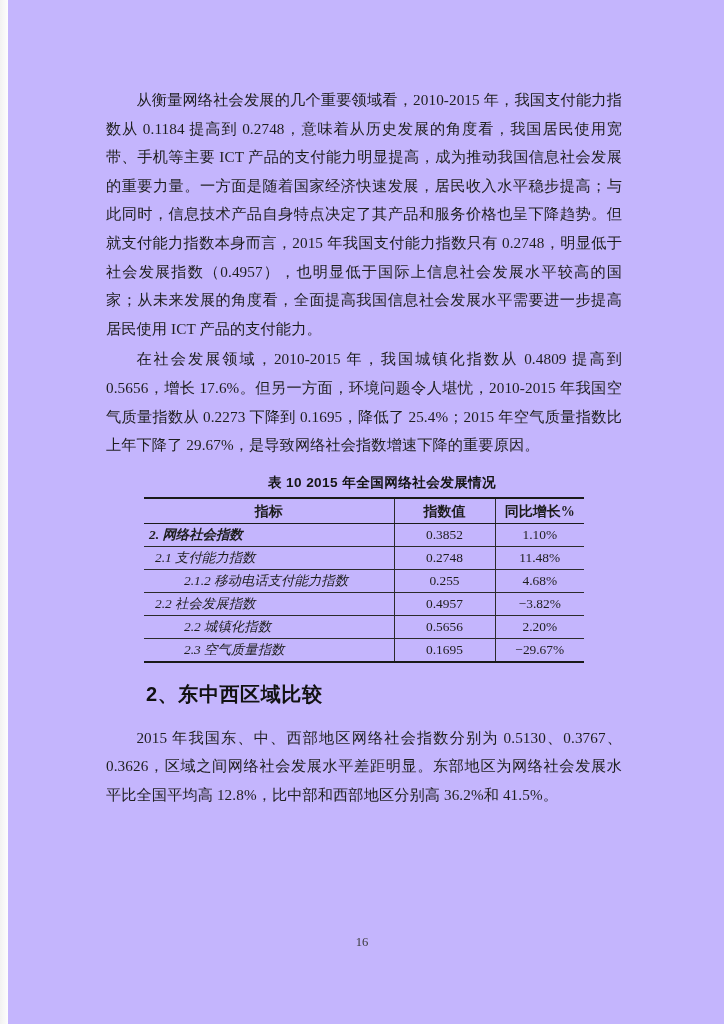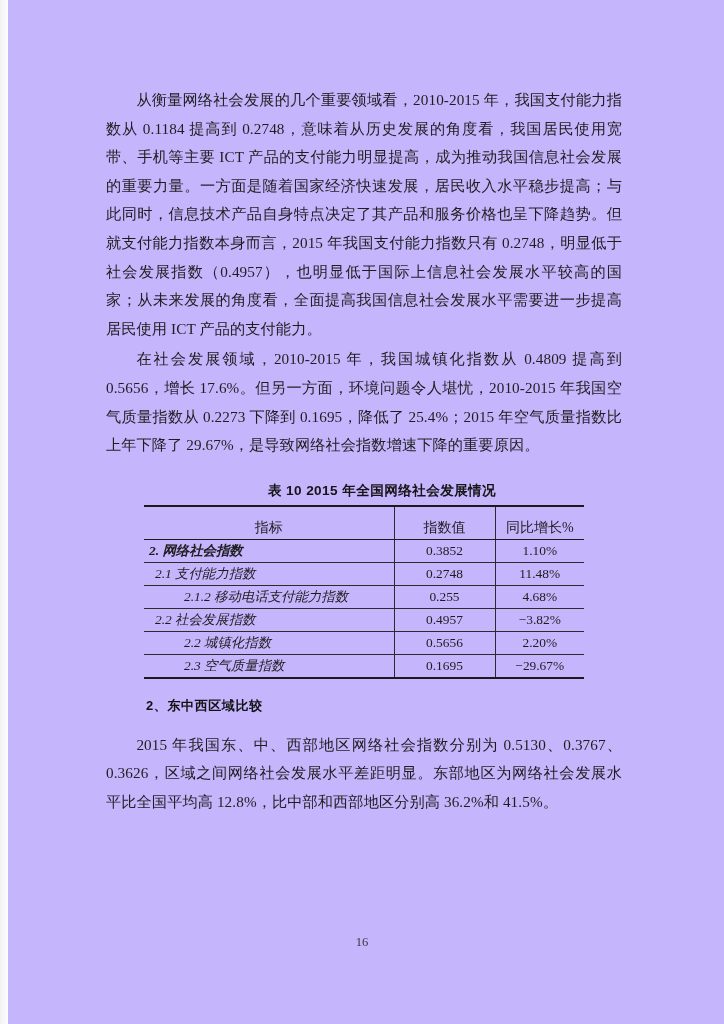--- a/index.html
+++ b/index.html
@@ -48,21 +48,21 @@
     text-justify: inter-ideograph;
     text-indent: 2em;
     letter-spacing: 0.1px;
     color: #1e1e1e;
   }
 
   .para-gap { height: 2px; }
 
   
   .table-block {
-    margin-top: 22px;
+    margin-top: 14px;
     width: 516px;
   }
   .table-caption {
     text-align: center;
     font-size: 13.6px;
     font-weight: bold;
     letter-spacing: 0.4px;
     margin: 0 0 5px 0;
     padding-left: 36px;
     color: #151515;
@@ -86,25 +86,25 @@
     border-right: none;
     border-top: 1px solid #2b2b2b;
     border-bottom: 1px solid #2b2b2b;
     padding: 2px 4px 3px 4px;
     height: 17px;
     line-height: 17px;
     vertical-align: middle;
   }
   table.data-table thead th {
     text-align: center;
-    font-weight: normal;
+    font-weight: bold;
     font-size: 14px;
     border-top: 2.2px solid #1a1a1a;
     border-bottom: 1.6px solid #1a1a1a;
-    padding-top: 12px;
+    padding-top: 4px;
     padding-bottom: 3px;
   }
   table.data-table th.col-label { }
   table.data-table th.col-value,
   table.data-table td.cell-value {
     border-left: 1.4px solid #2b2b2b;
     text-align: center;
   }
   table.data-table th.col-growth,
   table.data-table td.cell-growth {
@@ -126,21 +126,21 @@
   table.data-table tr.level-2 td.cell-label {
     padding-left: 40px;
   }
   table.data-table tbody tr:last-child td {
     border-bottom: 2.2px solid #1a1a1a;
   }
 
   
   h2.section-heading {
     font-family: "Liberation Sans", "DejaVu Sans", sans-serif;
-    font-size: 13px;
+    font-size: 20px;
     font-weight: bold;
     margin: 18px 0 10px 0;
     padding-left: 40px;
     letter-spacing: 0.6px;
     color: #121212;
   }
 
   .after-table-paras { margin-top: 16px; }
 
   

